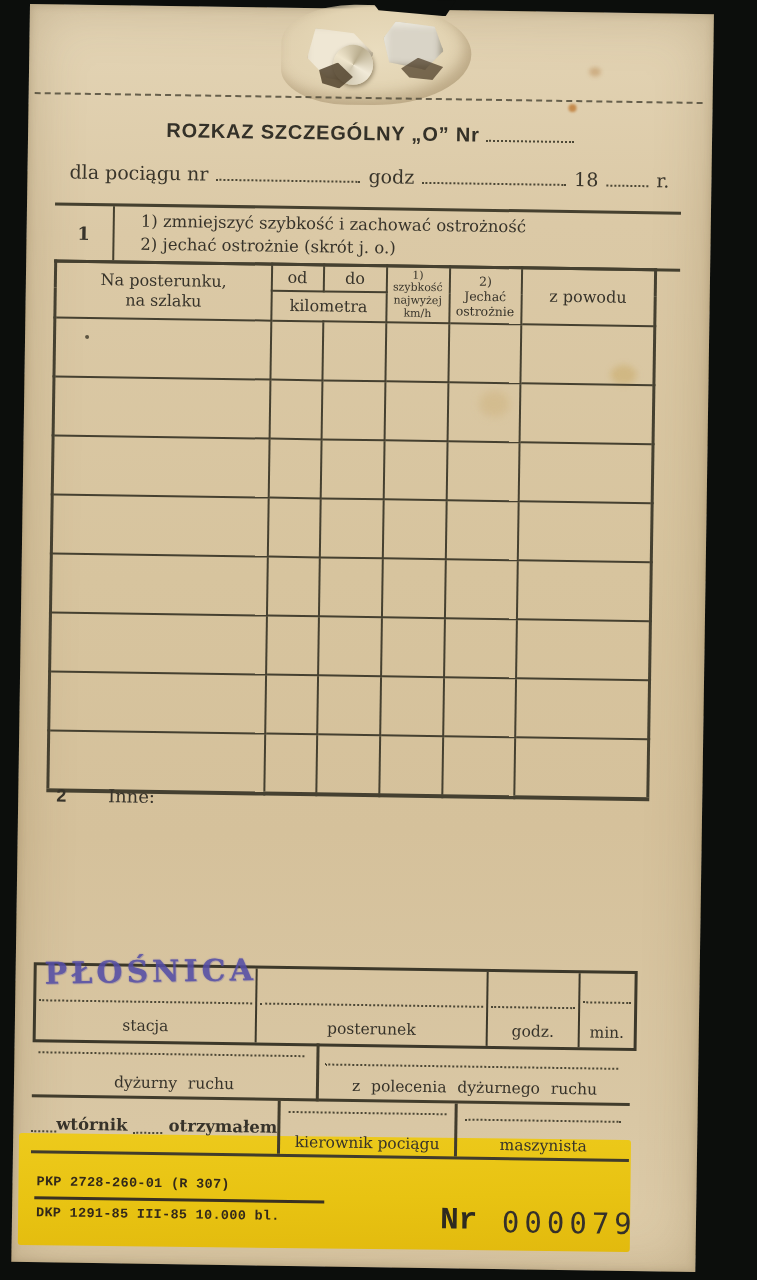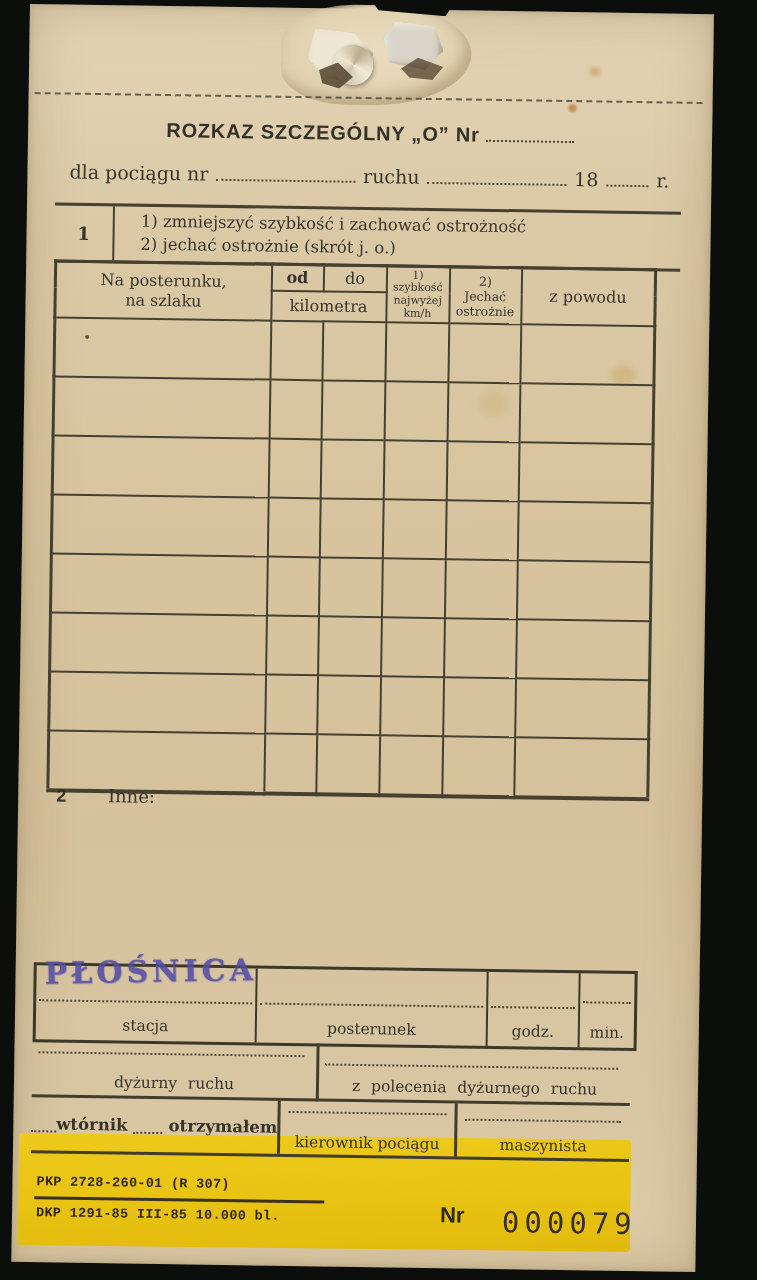--- a/index.html
+++ b/index.html
@@ -94,21 +94,21 @@
   
   .yellow-label{position:absolute;left:6px;top:1128px;width:612px;height:112px;z-index:1;
     background:linear-gradient(178deg,#edca1c 0%,#e8c312 55%,#e2ba0e 100%);
     border-radius:3px;transform:rotate(-0.2deg);}
   .form-code1{position:absolute;left:24px;top:1170px;z-index:2;
     font-family:"Liberation Mono",monospace;font-weight:bold;font-size:13.5px;color:#33291a;letter-spacing:.3px;}
   .form-rule{position:absolute;left:22px;top:1192px;width:290px;height:3px;background:#3a3122;z-index:2;}
   .form-code2{position:absolute;left:24px;top:1201px;z-index:2;
     font-family:"Liberation Mono",monospace;font-weight:bold;font-size:13.5px;color:#33291a;letter-spacing:.3px;}
   .serial-nr{position:absolute;left:428px;top:1192px;z-index:2;
-    font-family:Liberation Sans, sans-serif;font-weight:bold;font-size:22px;color:#2e2a20;text-align:center;}
+    font-family:Liberation Mono, monospace;font-weight:bold;font-size:31px;color:#2e2a20;text-align:center;}
   .serial-num{position:absolute;left:490px;top:1194px;z-index:2;
     font-family:"DejaVu Sans Mono",monospace;font-size:29px;letter-spacing:5px;color:#35302a;}
 </style>
 </head>
 <body>
 
 <div class="paper">
 
   <div class="tear-zone">
     <div class="tear-crease"></div>
@@ -129,21 +129,21 @@
   <div class="perforation"></div>
 
   <div class="title-row">
     <span>ROZKAZ SZCZEGÓLNY „O” Nr</span>
     <span class="dl" style="width:88px;"></span>
   </div>
 
   <div class="subtitle-row">
     <span>dla pociągu nr</span>
     <span class="dl grow"></span>
-    <span>ruchu</span>
+    <span>godz</span>
     <span class="dl grow"></span>
     <span>18</span>
     <span class="dl" style="width:42px;margin:0 8px;"></span>
     <span>r.</span>
   </div>
 
   <div class="sec1">
     <div class="sec1-num">1</div>
     <div class="sec1-body">
       <div>1) zmniejszyć szybkość i zachować ostrożność</div>
@@ -157,21 +157,21 @@
         <col style="width:52px">
         <col style="width:63px">
       <col style="width:63px">
         <col style="width:72px">
         <col style="width:134px">
     </colgroup>
     <thead>
       <tr>
         <th rowspan="2" class="h-main">Na posterunku,
 na szlaku</th>
-        <th class="h-main" style="height:24px;font-weight:bold;">od</th>
+        <th class="h-main" style="height:24px;">od</th>
         <th class="h-main">do</th>
         <th rowspan="2" class="h-small">1)
 szybkość
 najwyżej
 km/h</th>
         <th rowspan="2" class="h-med">2)
 Jechać
 ostrożnie</th>
         <th rowspan="2" class="h-main">z powodu</th>
       </tr>

